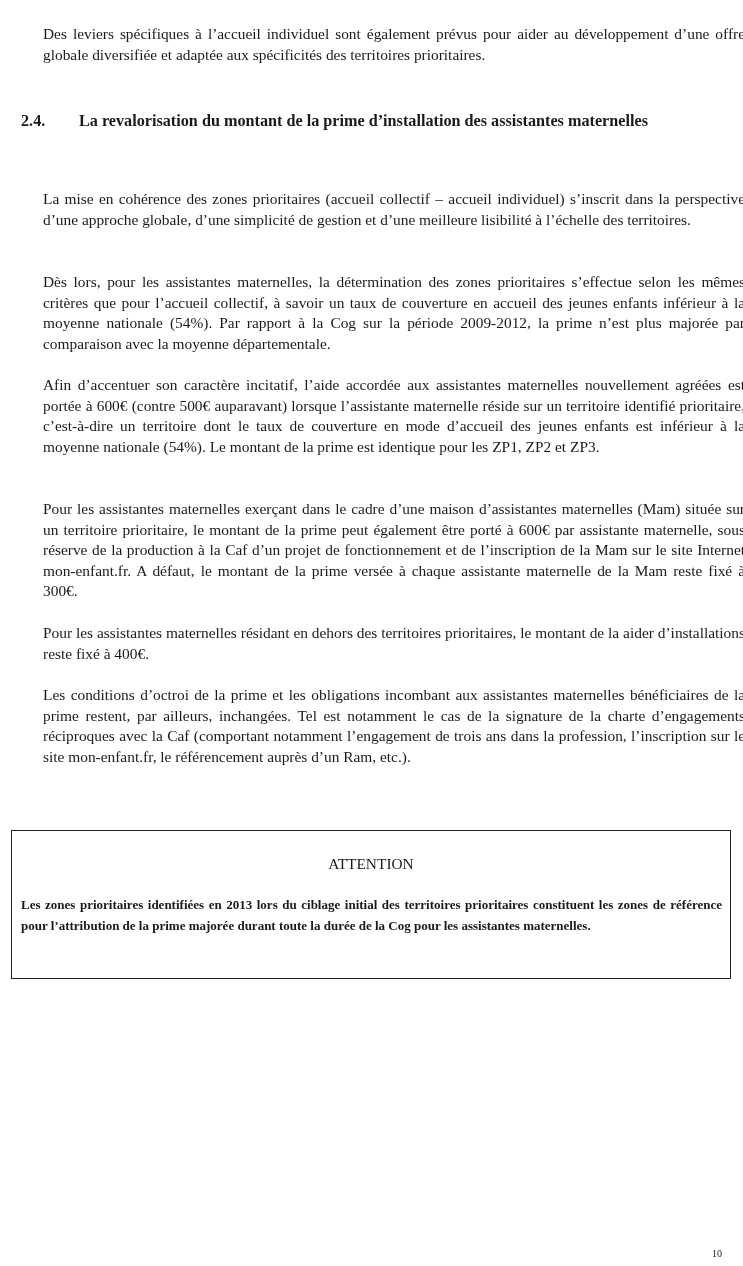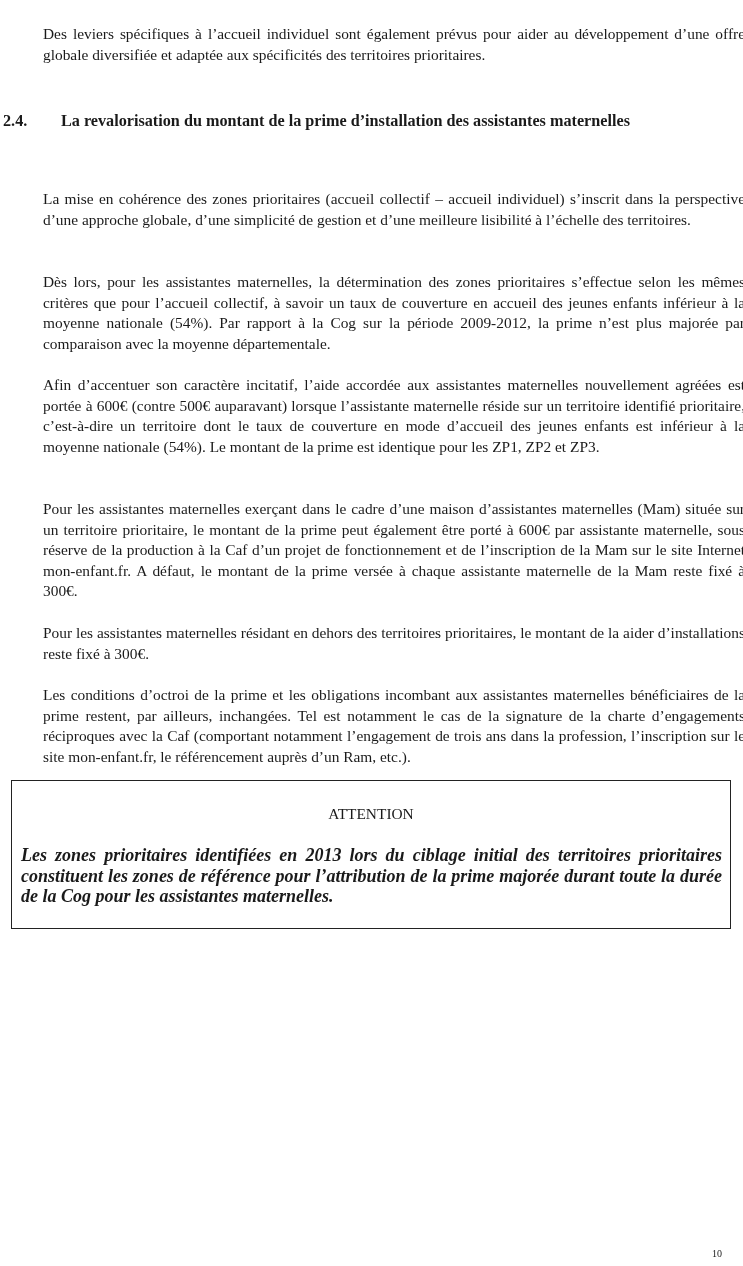--- a/index.html
+++ b/index.html
@@ -7,38 +7,38 @@
       width: 743px; height: 1266px; position: relative; overflow: hidden;
       font-family: "Liberation Serif", "DejaVu Serif", serif;
       color: #1a1a1a;
     }
     .para {
       position: absolute; left: 27px; width: 702px;
       font-size: 15.4px; line-height: 20.6px;
       text-align: justify; margin: 16px;
     }
     .heading {
-      position: absolute; left: 3px; width: 702px; top: 111px;
+      position: absolute; left: 21px; width: 702px; top: 111px;
       font-size: 16.2px; line-height: 20.6px; font-weight: bold;
       display: flex;
     }
     .heading .num { width: 58px; flex: none; }
     .heading .txt { flex: 1; text-align: justify; }
     b { font-weight: normal; }
     .box {
-      position: absolute; left: 11px; top: 780px; width: 720px; height: 149px;
+      position: absolute; left: 11px; top: 830px; width: 720px; height: 149px;
       border: 1px solid #222; box-sizing: border-box;
     }
     .box-title {
       position: absolute; top: 24px; left: 0; width: 100%;
       text-align: center; font-size: 15.4px;
     }
     .box-text {
       position: absolute; top: 64px; left: 9px; width: 701px;
-      font-size: 18px; line-height: 20.6px; font-weight: bold; text-align: justify; font-style: italic;
+      font-size: 13px; line-height: 20.6px; font-weight: bold; text-align: justify;
     }
     .page-num {
       position: absolute; right: 21px; top: 1248px; font-size: 10px; font-family: Liberation Serif, serif;
     }
   </style>
 </head>
 <body>
 
 <p class="para" style="top:8px">Des leviers spécifiques à l’accueil individuel sont également prévus pour aider au développement d’une offre globale diversifiée et adaptée aux spécificités des territoires prioritaires.</p>
 
@@ -48,21 +48,21 @@
 </div>
 
 <p class="para" style="top:173px">La mise en cohérence des zones prioritaires (accueil collectif – accueil individuel) s’inscrit dans la perspective d’une approche globale, d’une simplicité de gestion et d’une meilleure lisibilité à l’échelle des territoires.</p>
 
 <p class="para" style="top:256px">Dès lors, pour les assistantes maternelles, la détermination des zones prioritaires s’effectue selon les mêmes critères que pour l’accueil collectif, à savoir un taux de couverture en accueil des jeunes enfants inférieur à la moyenne nationale (54%). Par rapport à la Cog sur la période 2009-2012, la prime n’est plus majorée par comparaison avec la moyenne départementale.</p>
 
 <p class="para" style="top:359px"><span>Afin d’accentuer son caractère incitatif, l’aide accordée aux assistantes maternelles nouvellement agréées est portée à </span><b>600€</b><span> (contre 500€ auparavant) lorsque l’assistante maternelle réside sur un territoire identifié prioritaire, c’est-à-dire un territoire dont le taux de couverture en mode d’accueil des jeunes enfants est inférieur à la moyenne nationale (54%). Le montant de la prime est identique pour les ZP1, ZP2 et ZP3.</span></p>
 
 <p class="para" style="top:483px"><span>Pour les assistantes maternelles exerçant dans le cadre d’une maison d’assistantes maternelles (Mam) située sur un territoire prioritaire, le montant de la prime peut également être porté à </span><b>600€</b><span> par assistante maternelle, sous réserve de la production à la Caf d’un projet de fonctionnement et de l’inscription de la Mam sur le site Internet mon-enfant.fr. A défaut, le montant de la prime versée à chaque  assistante maternelle de la Mam reste fixé à </span><b>300€</b><span>.</span></p>
 
-<p class="para" style="top:607px"><span>Pour les assistantes maternelles résidant en dehors des territoires prioritaires, le montant de la aider d’installations reste fixé à </span><b>300€.</b></p>
+<p class="para" style="top:607px"><span>Pour les assistantes maternelles résidant en dehors des territoires prioritaires, le montant de la aider d’installations reste fixé à </span><b>400€.</b></p>
 
 <p class="para" style="top:669px">Les conditions d’octroi de la prime et les obligations incombant aux assistantes maternelles bénéficiaires de la prime restent, par ailleurs, inchangées. Tel est notamment le cas de la signature de la charte d’engagements réciproques avec la Caf (comportant notamment l’engagement de trois ans dans la profession, l’inscription sur le site mon-enfant.fr, le référencement auprès d’un Ram, etc.).</p>
 
 <div class="box">
   <div class="box-title">ATTENTION</div>
   <div class="box-text">Les zones prioritaires identifiées en 2013 lors du ciblage initial des territoires prioritaires constituent les zones de référence pour l’attribution de la prime majorée durant toute la durée de la Cog pour les assistantes maternelles.</div>
 </div>
 
 <div class="page-num">10</div>
 

